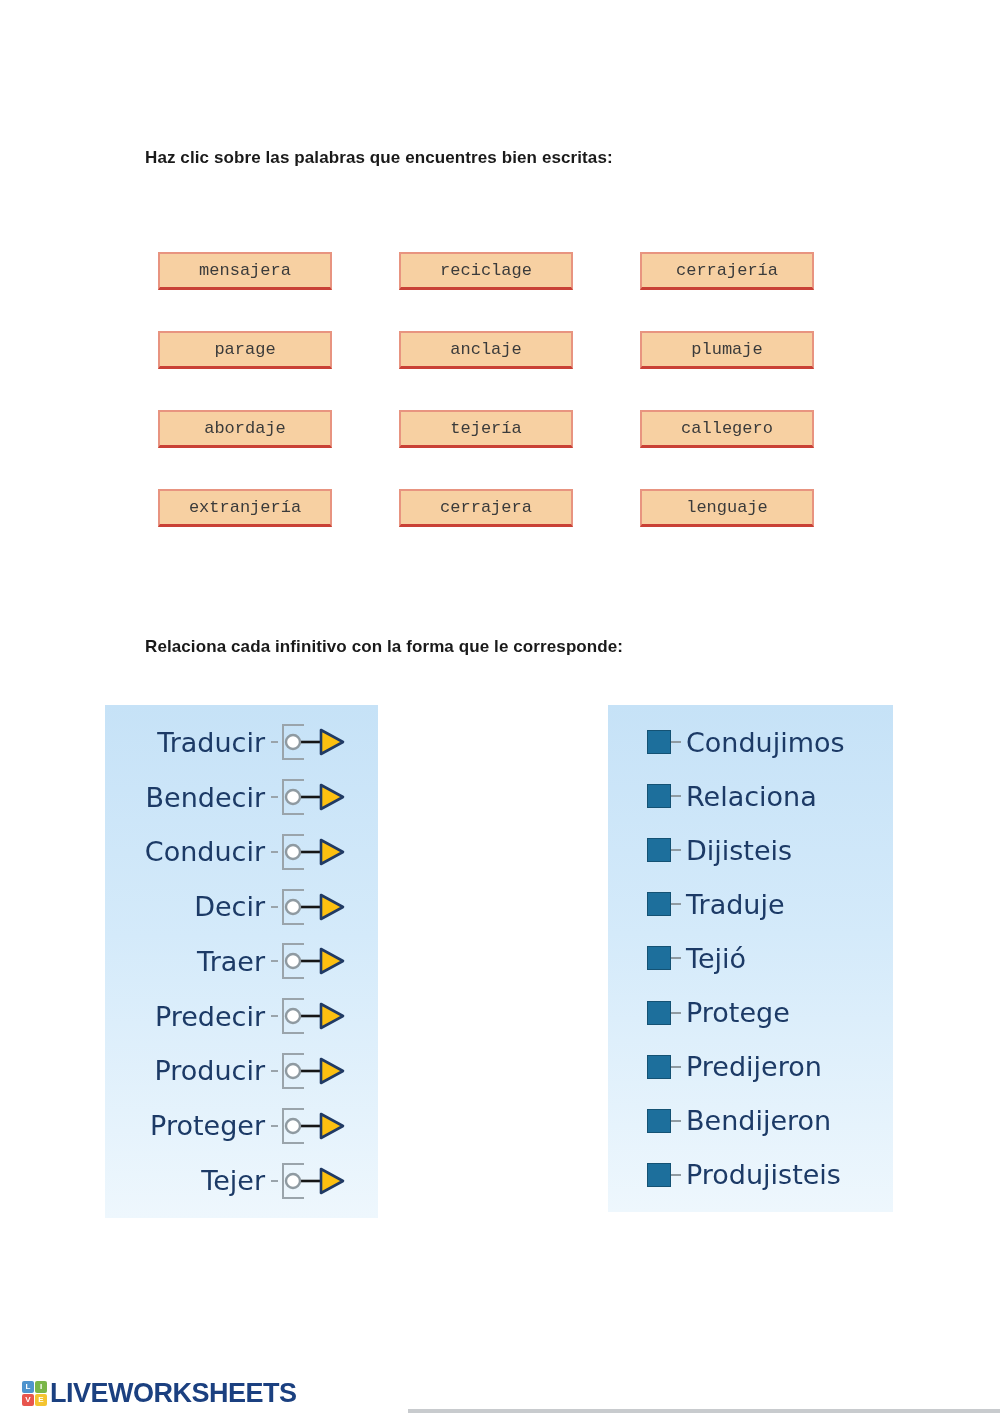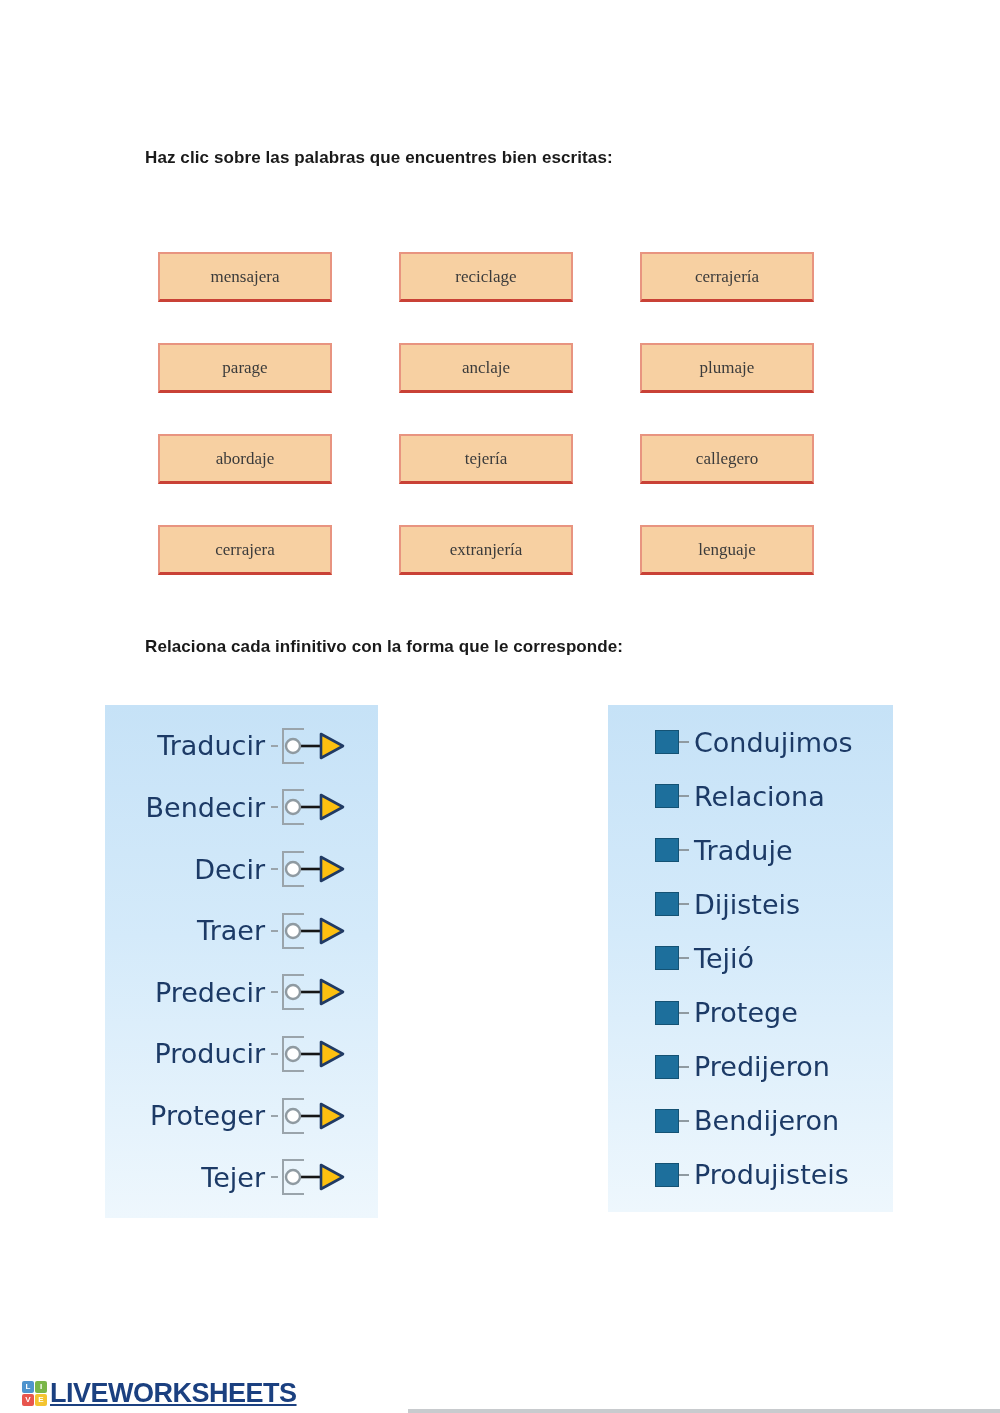--- a/index.html
+++ b/index.html
@@ -26,44 +26,44 @@
   
   #word-grid {
     position: absolute;
     left: 158px; top: 252px;
     display: grid;
     grid-template-columns: 174px 174px 174px;
     column-gap: 67px;
     row-gap: 41px;
   }
   .word-btn {
-    height: 50px;
+    height: 38px;
     background: #f7d0a2;
     border: 2px solid #e89480;
     border-bottom: 3px solid #c94136;
     display: flex;
     align-items: center;
     justify-content: center;
-    font-family: Liberation Serif, serif;
+    font-family: Liberation Mono, monospace;
     font-size: 17px;
     color: #3b3b3b;
     cursor: pointer;
     text-align: center;
   }
 
   
   .match-panel {
     position: absolute;
     background: linear-gradient(to bottom, #c6e2f7 0%, #d4eafa 45%, #eef7fd 100%);
     display: flex;
     flex-direction: column;
     justify-content: space-around;
   }
   #panel-left  { left: 105px; top: 705px; width: 273px; height: 513px; padding: 10px 0; }
-  #panel-right { left: 608px; top: 705px; width: 285px; height: 507px; padding: 10px 17px; }
+  #panel-right { left: 608px; top: 705px; width: 285px; height: 507px; padding: 10px 9px; }
 
   .inf-row {
     display: flex;
     align-items: center;
     justify-content: flex-end;
     padding-right: 30px;
     gap: 5px;
   }
   .form-row {
     display: flex;
@@ -116,21 +116,20 @@
     display: flex;
     align-items: center;
     justify-content: center;
     line-height: 1;
   }
   #logo-text {
     font-size: 27px;
     font-weight: 800;
     color: #1b4080;
     letter-spacing: -0.5px;
-    text-decoration: underline;
   }
 
   #bottom-strip {
     position: absolute;
     left: 408px; top: 1409px;
     width: 592px; height: 4px;
     background: #9aa0a6;
     opacity: 0.55;
   }
 </style>
@@ -152,23 +151,23 @@
     <div class="word-btn">anclaje</div>
 
     <div class="word-btn">plumaje</div>
 
     <div class="word-btn">abordaje</div>
 
     <div class="word-btn">tejería</div>
 
     <div class="word-btn">callegero</div>
 
+    <div class="word-btn">extranjería</div>
+
     <div class="word-btn">cerrajera</div>
-
-    <div class="word-btn">extranjería</div>
 
     <div class="word-btn">lenguaje</div>
   </div>
 
 <div class="heading" id="heading-2">Relaciona cada infinitivo con la forma que le corresponde:</div>
 
 <div class="match-panel" id="panel-left">
 
     <div class="inf-row">
       <span class="match-word">Traducir</span>
@@ -185,20 +184,30 @@
       <span class="match-word">Bendecir</span>
       <svg class="connector-svg" width="78" height="42" viewBox="0 0 78 42">
         <line x1="1" y1="21" x2="8" y2="21" stroke="#9aa4ab" stroke-width="2"></line>
         <path d="M 34 4 L 13 4 L 13 38 L 34 38" fill="none" stroke="#9aa4ab" stroke-width="2"></path>
         <line x1="24" y1="21" x2="52" y2="21" stroke="#151515" stroke-width="2.6"></line>
         <circle cx="23" cy="21" r="7" fill="#ffffff" stroke="#8f9aa1" stroke-width="2.4"></circle>
         <polygon points="51,9 73,21 51,33" fill="#fdc010" stroke="#203a64" stroke-width="2.6" stroke-linejoin="round"></polygon>
       </svg>
     </div>
 
+    <div class="inf-row">
+      <span class="match-word">Conducir</span>
+      <svg class="connector-svg" width="78" height="42" viewBox="0 0 78 42">
+        <line x1="1" y1="21" x2="8" y2="21" stroke="#9aa4ab" stroke-width="2"></line>
+        <path d="M 34 4 L 13 4 L 13 38 L 34 38" fill="none" stroke="#9aa4ab" stroke-width="2"></path>
+        <line x1="24" y1="21" x2="52" y2="21" stroke="#151515" stroke-width="2.6"></line>
+        <circle cx="23" cy="21" r="7" fill="#ffffff" stroke="#8f9aa1" stroke-width="2.4"></circle>
+        <polygon points="51,9 73,21 51,33" fill="#fdc010" stroke="#203a64" stroke-width="2.6" stroke-linejoin="round"></polygon>
+      </svg>
+    </div>
 
     <div class="inf-row">
       <span class="match-word">Decir</span>
       <svg class="connector-svg" width="78" height="42" viewBox="0 0 78 42">
         <line x1="1" y1="21" x2="8" y2="21" stroke="#9aa4ab" stroke-width="2"></line>
         <path d="M 34 4 L 13 4 L 13 38 L 34 38" fill="none" stroke="#9aa4ab" stroke-width="2"></path>
         <line x1="24" y1="21" x2="52" y2="21" stroke="#151515" stroke-width="2.6"></line>
         <circle cx="23" cy="21" r="7" fill="#ffffff" stroke="#8f9aa1" stroke-width="2.4"></circle>
         <polygon points="51,9 73,21 51,33" fill="#fdc010" stroke="#203a64" stroke-width="2.6" stroke-linejoin="round"></polygon>
       </svg>
@@ -270,27 +279,27 @@
 
     <div class="form-row">
       <span class="sq-icon"></span>
       <span class="sq-dash"></span>
       <span class="match-word">Relaciona</span>
     </div>
 
     <div class="form-row">
       <span class="sq-icon"></span>
       <span class="sq-dash"></span>
+      <span class="match-word">Dijisteis</span>
+    </div>
+
+    <div class="form-row">
+      <span class="sq-icon"></span>
+      <span class="sq-dash"></span>
       <span class="match-word">Traduje</span>
-    </div>
-
-    <div class="form-row">
-      <span class="sq-icon"></span>
-      <span class="sq-dash"></span>
-      <span class="match-word">Dijisteis</span>
     </div>
 
     <div class="form-row">
       <span class="sq-icon"></span>
       <span class="sq-dash"></span>
       <span class="match-word">Tejió</span>
     </div>
 
     <div class="form-row">
       <span class="sq-icon"></span>

